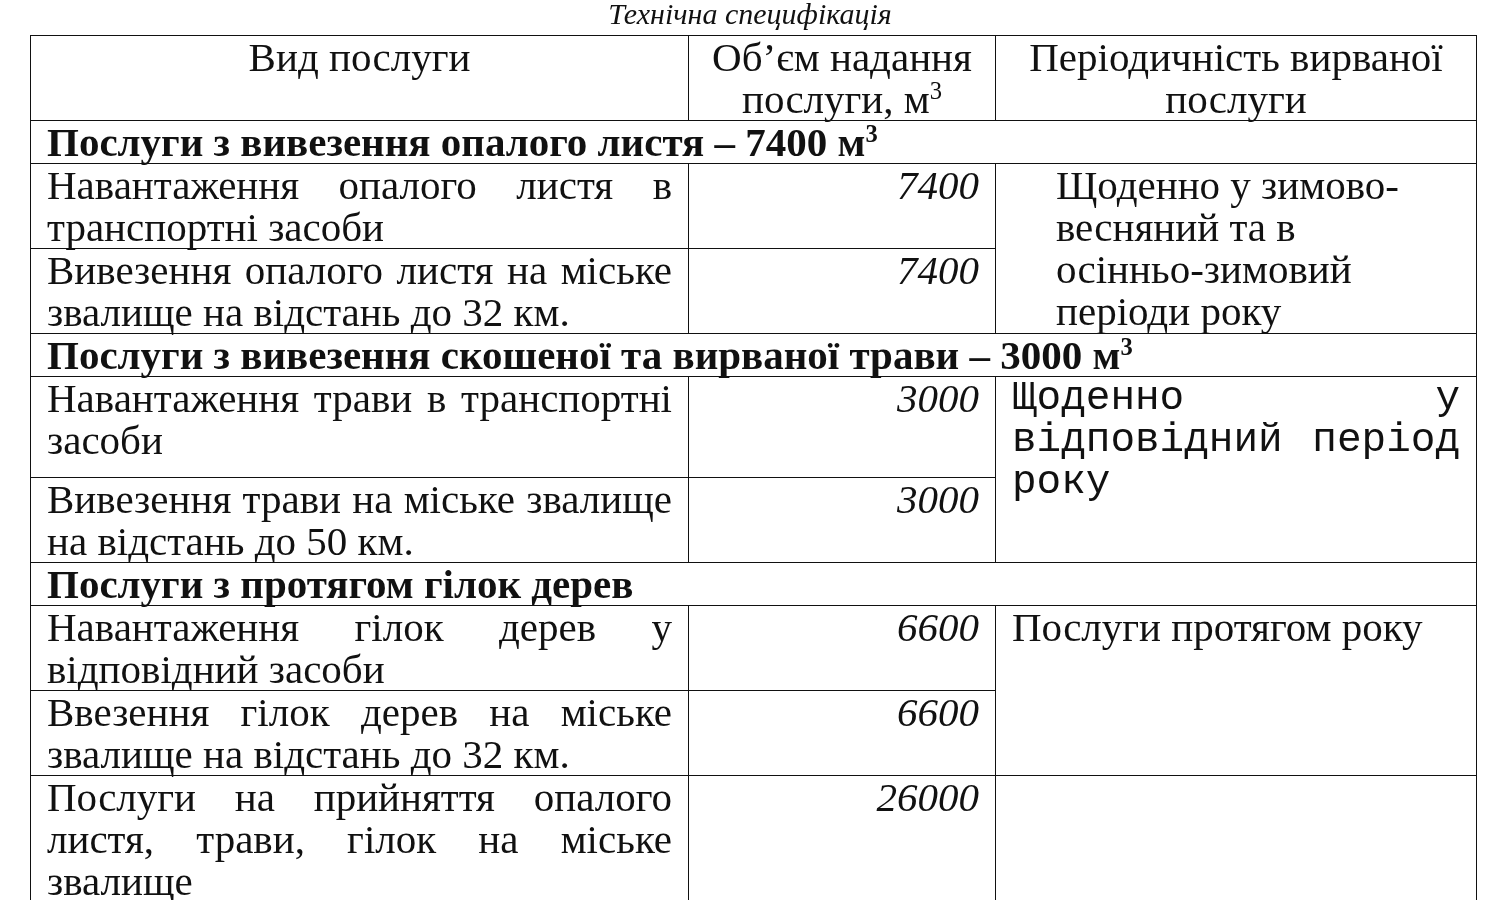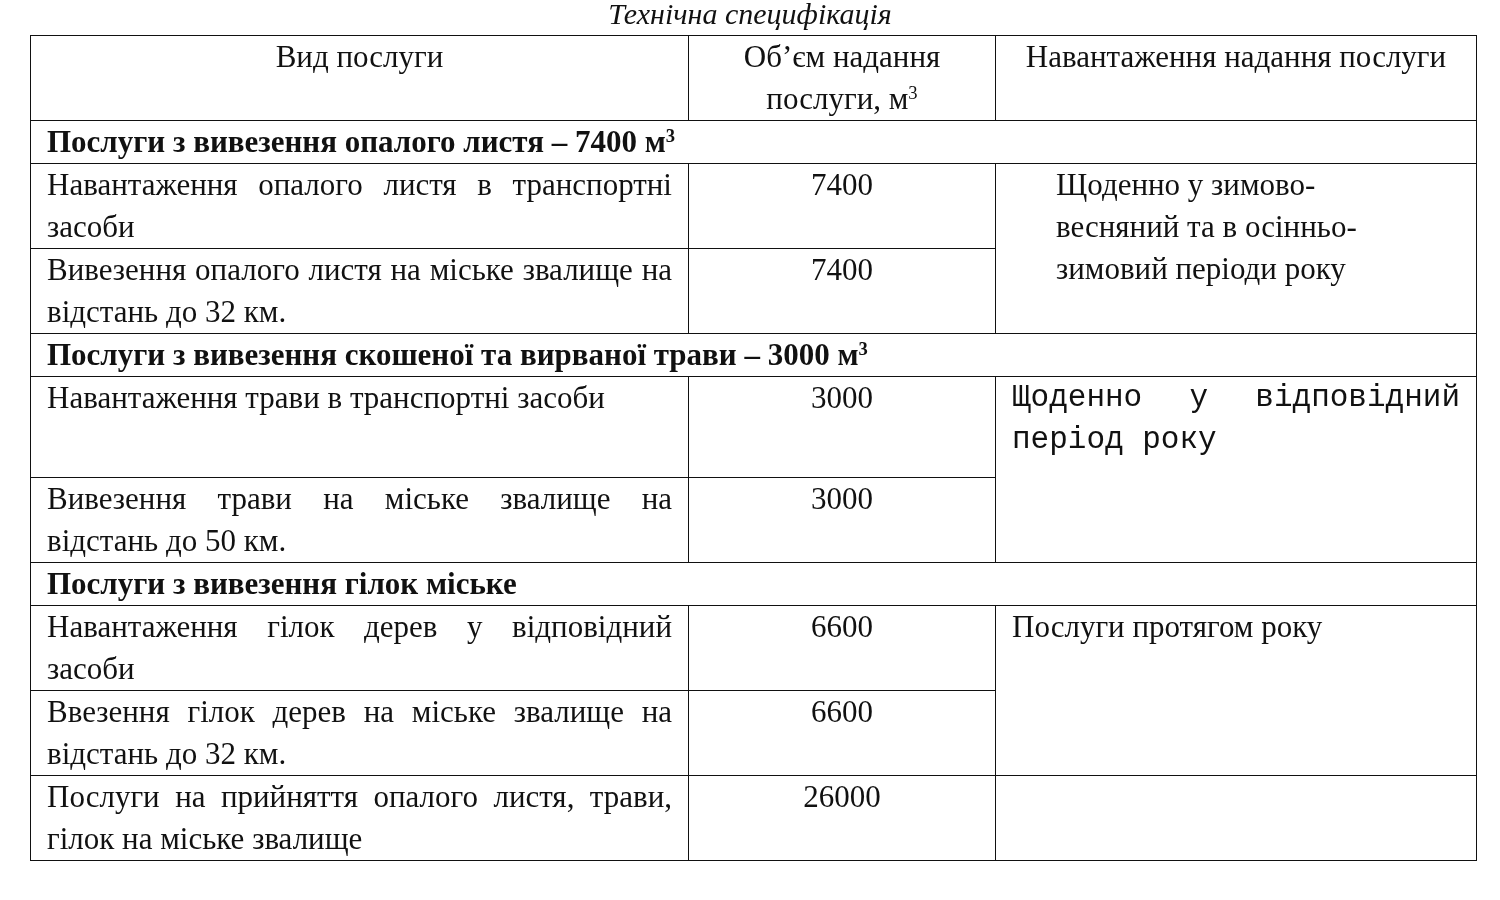--- a/index.html
+++ b/index.html
@@ -2,27 +2,27 @@
 <html><head>
 <meta charset="utf-8">
 <style>
   html, body { margin:0; padding:0; background:#ffffff; }
   body { width:1500px; height:900px; position:relative; overflow:hidden;
          font-family:"Liberation Serif", "DejaVu Serif", serif; color:#111; }
   .title { position:absolute; left:0; width:1500px; top:-6px; text-align:center;
            font-style:italic; font-size:30px; line-height:40px; }
   table.spec { position:absolute; left:30px; top:35px; width:1446px;
                border-collapse:collapse; table-layout:fixed; }
-  table.spec td, table.spec th { border:1.5px solid #111; font-size:31px;
+  table.spec td, table.spec th { border:1.5px solid #111; font-size:41px;
                line-height:42px; vertical-align:top; padding:0 16px; font-weight:normal; }
   col.c1 { width:658px; } col.c2 { width:307px; } col.c3 { width:481px; }
   th { text-align:center; height:84px; }
   tr.section td { text-align:left; font-weight:bold; height:42px; }
   td.desc { text-align:justify; text-align-last:left; }
-  td.vol { text-align:center; }
+  td.vol { text-align:right;font-style:italic; }
   td.per { }
   td.per-j { text-align:justify; text-align-last:left; vertical-align:middle;font-family:Liberation Mono, monospace; }
   td.per-m { vertical-align:middle; }
   sup { font-size:0.6em; vertical-align:0.55em; line-height:0; }
   .r1 td { height:84px; }
   .r2 td { height:100px; }
   .r3 td { height:84px; }
 </style>
 </head>
 <body>
@@ -32,21 +32,21 @@
 <table class="spec">
   <colgroup>
       <col class="c1">
       <col class="c2">
       <col class="c3">
     </colgroup>
   <tbody>
       <tr>
     <th><span>Вид послуги</span></th>
     <th><span>Об’єм надання послуги, м</span><sup>3</sup></th>
-    <th><span>Навантаження надання послуги</span></th>
+    <th><span>Періодичність вирваної послуги</span></th>
   </tr>
 
   <tr class="section">
     <td colspan="3"><span>Послуги з вивезення опалого листя – 7400 м</span><sup>3</sup></td>
   </tr>
   <tr class="r1">
     <td class="desc">Навантаження опалого листя в транспортні засоби</td>
     <td class="vol">7400</td>
     <td class="per" rowspan="2" style="padding:0 60px;">Щоденно у зимово-весняний та в осінньо-зимовий періоди року</td>
   </tr>
@@ -62,21 +62,21 @@
     <td class="desc">Навантаження трави в транспортні засоби</td>
     <td class="vol">3000</td>
     <td class="per-j" rowspan="2">Щоденно у відповідний період року</td>
   </tr>
   <tr class="r3">
     <td class="desc">Вивезення трави на міське звалище на відстань до 50 км.</td>
     <td class="vol">3000</td>
   </tr>
 
   <tr class="section">
-    <td colspan="3"><span>Послуги з вивезення гілок міське</span></td>
+    <td colspan="3"><span>Послуги з протягом гілок дерев</span></td>
   </tr>
   <tr class="r1">
     <td class="desc">Навантаження гілок дерев у відповідний засоби</td>
     <td class="vol">6600</td>
     <td class="per per-m" rowspan="2">Послуги протягом року</td>
   </tr>
   <tr class="r1">
     <td class="desc">Ввезення гілок дерев на міське звалище на відстань до 32 км.</td>
     <td class="vol">6600</td>
   </tr>

